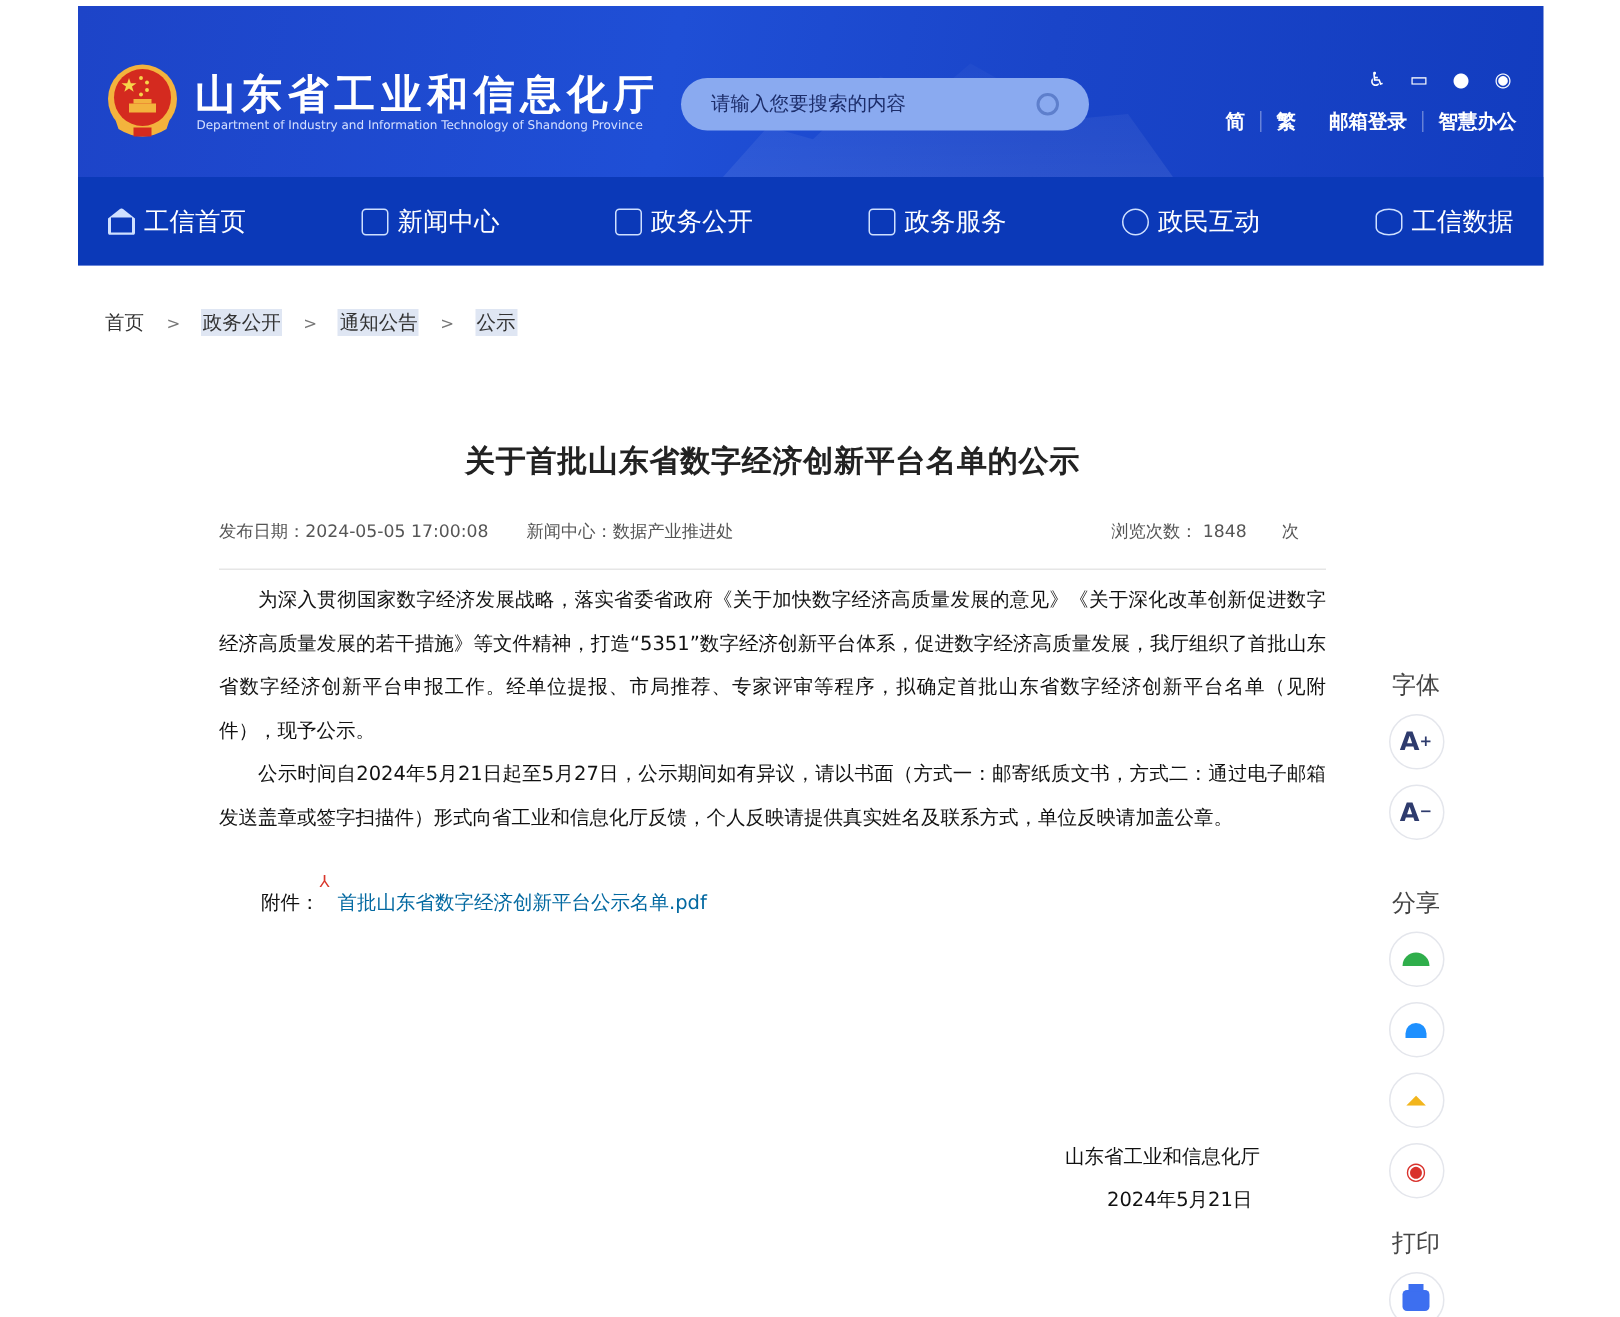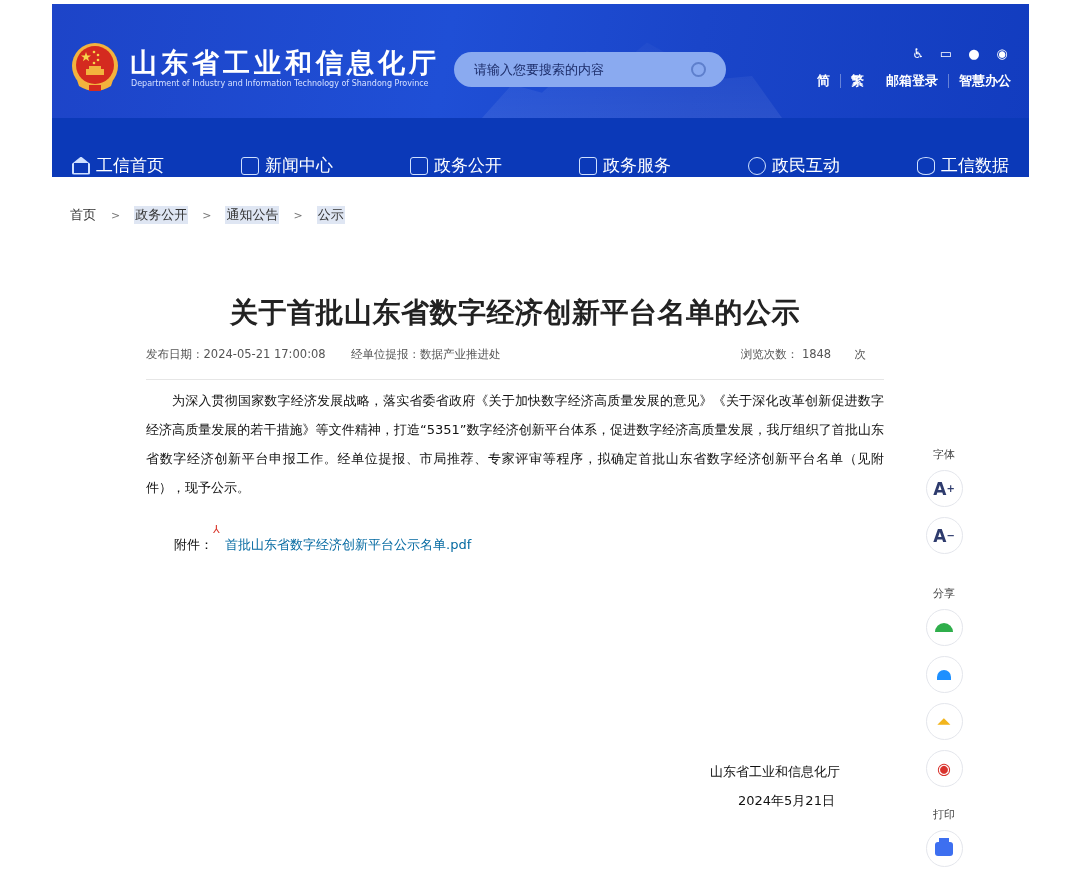--- a/index.html
+++ b/index.html
@@ -46,40 +46,40 @@
   }
   .top-icons span { width: 14px; text-align: center; }
   .top-links {
     position: absolute; right: 18px; top: 68px; display: flex; align-items: center; color: #fff; font-size: 13px; font-weight: bold;
   }
   .top-links .sep { display: inline-block; width: 1px; height: 14px; background: rgba(255,255,255,0.35); margin: 0 10px; }
   .top-links .gap { width: 22px; }
 
   .nav {
     position: absolute; left: 0; top: 114px; width: 100%; height: 59px;
-    background: #0b39b8; display: flex; align-items: flex-end; justify-content: space-between;
+    background: #0b39b8; display: flex; align-items: center; justify-content: space-between;
     padding: 0 20px 0 20px;
   }
   .nav-item { display: flex; align-items: center; color: #fff; font-size: 17px; white-space: nowrap; cursor: pointer; }
   .nav-item .ico { width: 18px; height: 18px; margin-right: 6px; border: 1.5px solid #cfe0ff; border-radius: 3px; position: relative; }
   .nav-item .ico.round { border-radius: 50%; }
   .nav-item .ico.home { border-radius: 2px 2px 2px 2px; clip-path: polygon(50% 0, 100% 40%, 100% 100%, 0 100%, 0 40%); border: none; background: #cfe0ff; }
   .nav-item .ico.home::after { content: ""; position: absolute; left: 2px; top: 6px; right: 2px; bottom: 2px; background: #0b39b8; }
   .nav-item .ico.db { border-radius: 50% / 30%; }
 
   .breadcrumb {
     position: absolute; left: 69px; top: 206px; display: flex; align-items: center; font-size: 13px; color: #333; text-align: right;
   }
   .breadcrumb .crumb { padding: 0 1px; }
   .breadcrumb .crumb.hl { background: #dfe6f3; }
   .breadcrumb .arrow { color: #777; margin: 0 14px; font-size: 11px; }
 
   .article-title {
     position: absolute; left: 0; top: 294px; width: 1030px; text-align: center;
-    font-size: 28px; font-weight: bold; color: #222; letter-spacing: 0.5px;
+    font-size: 20px; font-weight: bold; color: #222; letter-spacing: 0.5px;
   }
   .meta {
     position: absolute; left: 146px; top: 347px; width: 720px; font-size: 11.5px; color: #555;
   }
   .meta .right { position: absolute; right: 0; top: 0; }
   .meta .gap { display: inline-block; width: 18px; }
   .divider { position: absolute; left: 146px; top: 379px; width: 738px; height: 1px; background: #e6e6e6; }
 
   .content {
     position: absolute; left: 146px; top: 386px; width: 738px; font-size: 13px; line-height: 29px; color: #111;
@@ -87,21 +87,21 @@
   .content p.indent { text-indent: 2em; text-align: justify; }
   .content .info { padding-left: 28px; }
   .content .attach { padding-left: 28px; margin-top: 28px; display: flex; align-items: flex-start; }
   .pdf-icon { display: inline-block; width: 12px; height: 14px; color: #d9362b; font-size: 11px; line-height: 10px; position: relative; top: -5px; }
   .attach a { color: #0369a1; text-decoration: none; }
 
   .signature { position: absolute; left: 710px; top: 757px; font-size: 13px; color: #111; line-height: 29px; }
   .signature .date { padding-left: 28px; }
 
   .side { position: absolute; left: 924px; top: 447px; width: 40px; display: flex; flex-direction: column; align-items: center; }
-  .side .label { font-size: 11px; color: #444; margin-bottom: 8px; }
+  .side .label { font-size: 16px; color: #444; margin-bottom: 8px; }
   .circle {
     width: 37px; height: 37px; border-radius: 50%; border: 1px solid #e4e6ec; background: #fff;
     display: flex; align-items: center; justify-content: center; margin-bottom: 10px; cursor: pointer;
     font-weight: bold; font-size: 17px; color: #2e3b6d;
   }
   .circle sup { font-size: 10px; }
   .cap { width: 18px; height: 9px; border-radius: 9px 9px 0 0; }
   .wb { color: #d9322c; font-size: 16px; }
   .print { width: 18px; height: 14px; background: #3d6ff0; border-radius: 3px; position: relative; }
   .print::before { content: ""; position: absolute; left: 4px; top: -4px; width: 10px; height: 5px; background: #3d6ff0; }
@@ -184,34 +184,35 @@
   <span class="crumb hl">政务公开</span>
   <span class="arrow">&gt;</span>
   <span class="crumb hl">通知公告</span>
   <span class="arrow">&gt;</span>
   <span class="crumb hl">公示</span>
 </div>
 
 <h1 class="article-title">关于首批山东省数字经济创新平台名单的公示</h1>
 
 <div class="meta">
-  <span>发布日期：</span><span>2024-05-21 17:00:08</span>
+  <span>发布日期：</span><span>2024-05-05 17:00:08</span>
   <span class="gap"></span>
-  <span>经单位提报：</span><span>数据产业推进处</span>
+  <span>新闻中心：</span><span>数据产业推进处</span>
   <span class="right">
     <span>浏览次数：</span>
     <span>1848</span>
     <span style="display:inline-block;width:16px"></span>
     <span>次</span>
   </span>
 </div>
 <div class="divider"></div>
 
 <div class="content">
   <p class="indent">为深入贯彻国家数字经济发展战略，落实省委省政府《关于加快数字经济高质量发展的意见》《关于深化改革创新促进数字经济高质量发展的若干措施》等文件精神，打造“5351”数字经济创新平台体系，促进数字经济高质量发展，我厅组织了首批山东省数字经济创新平台申报工作。经单位提报、市局推荐、专家评审等程序，拟确定首批山东省数字经济创新平台名单（见附件），现予公示。</p>
+  <p class="indent">公示时间自2024年5月21日起至5月27日，公示期间如有异议，请以书面（方式一：邮寄纸质文书，方式二：通过电子邮箱发送盖章或签字扫描件）形式向省工业和信息化厅反馈，个人反映请提供真实姓名及联系方式，单位反映请加盖公章。</p>
   <div class="attach">
     <span>附件：</span>
     <span class="pdf-icon">⅄</span>
     <a href="#">首批山东省数字经济创新平台公示名单.pdf</a>
   </div>
 </div>
 
 <div class="signature">
   <div>山东省工业和信息化厅</div>
   <div class="date">2024年5月21日</div>

